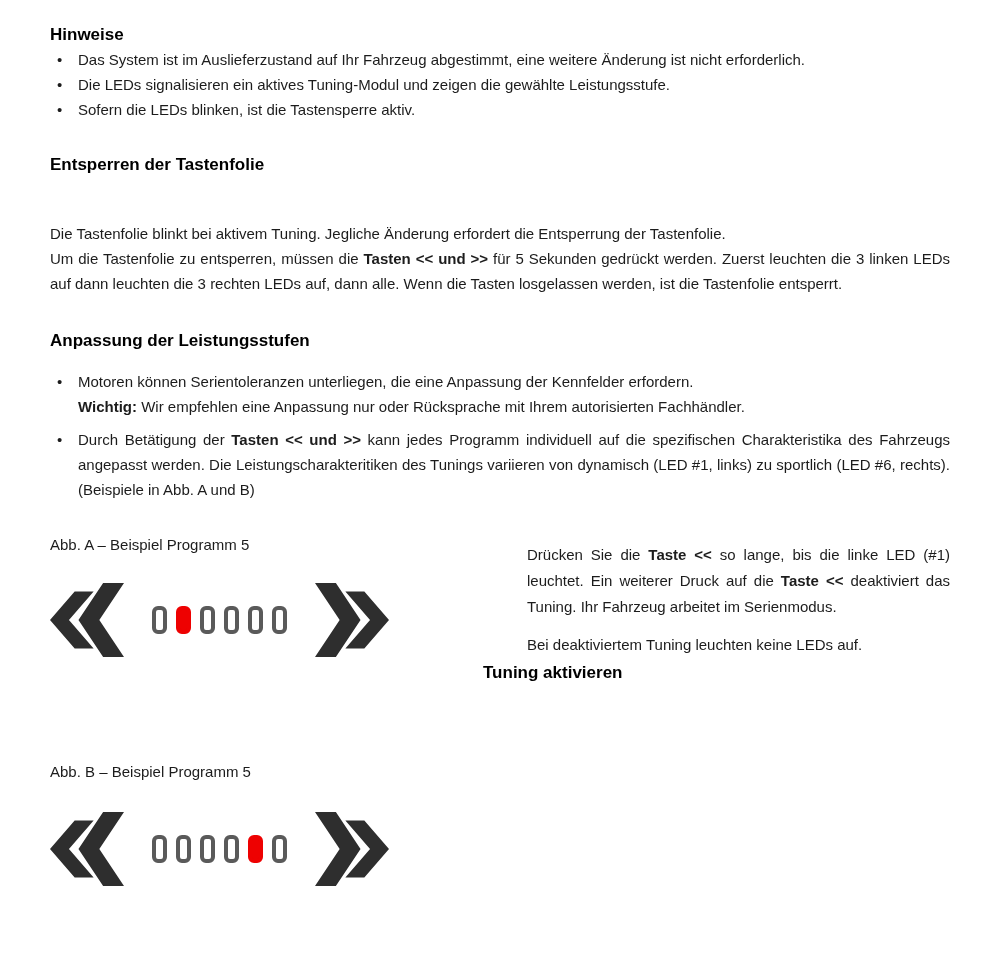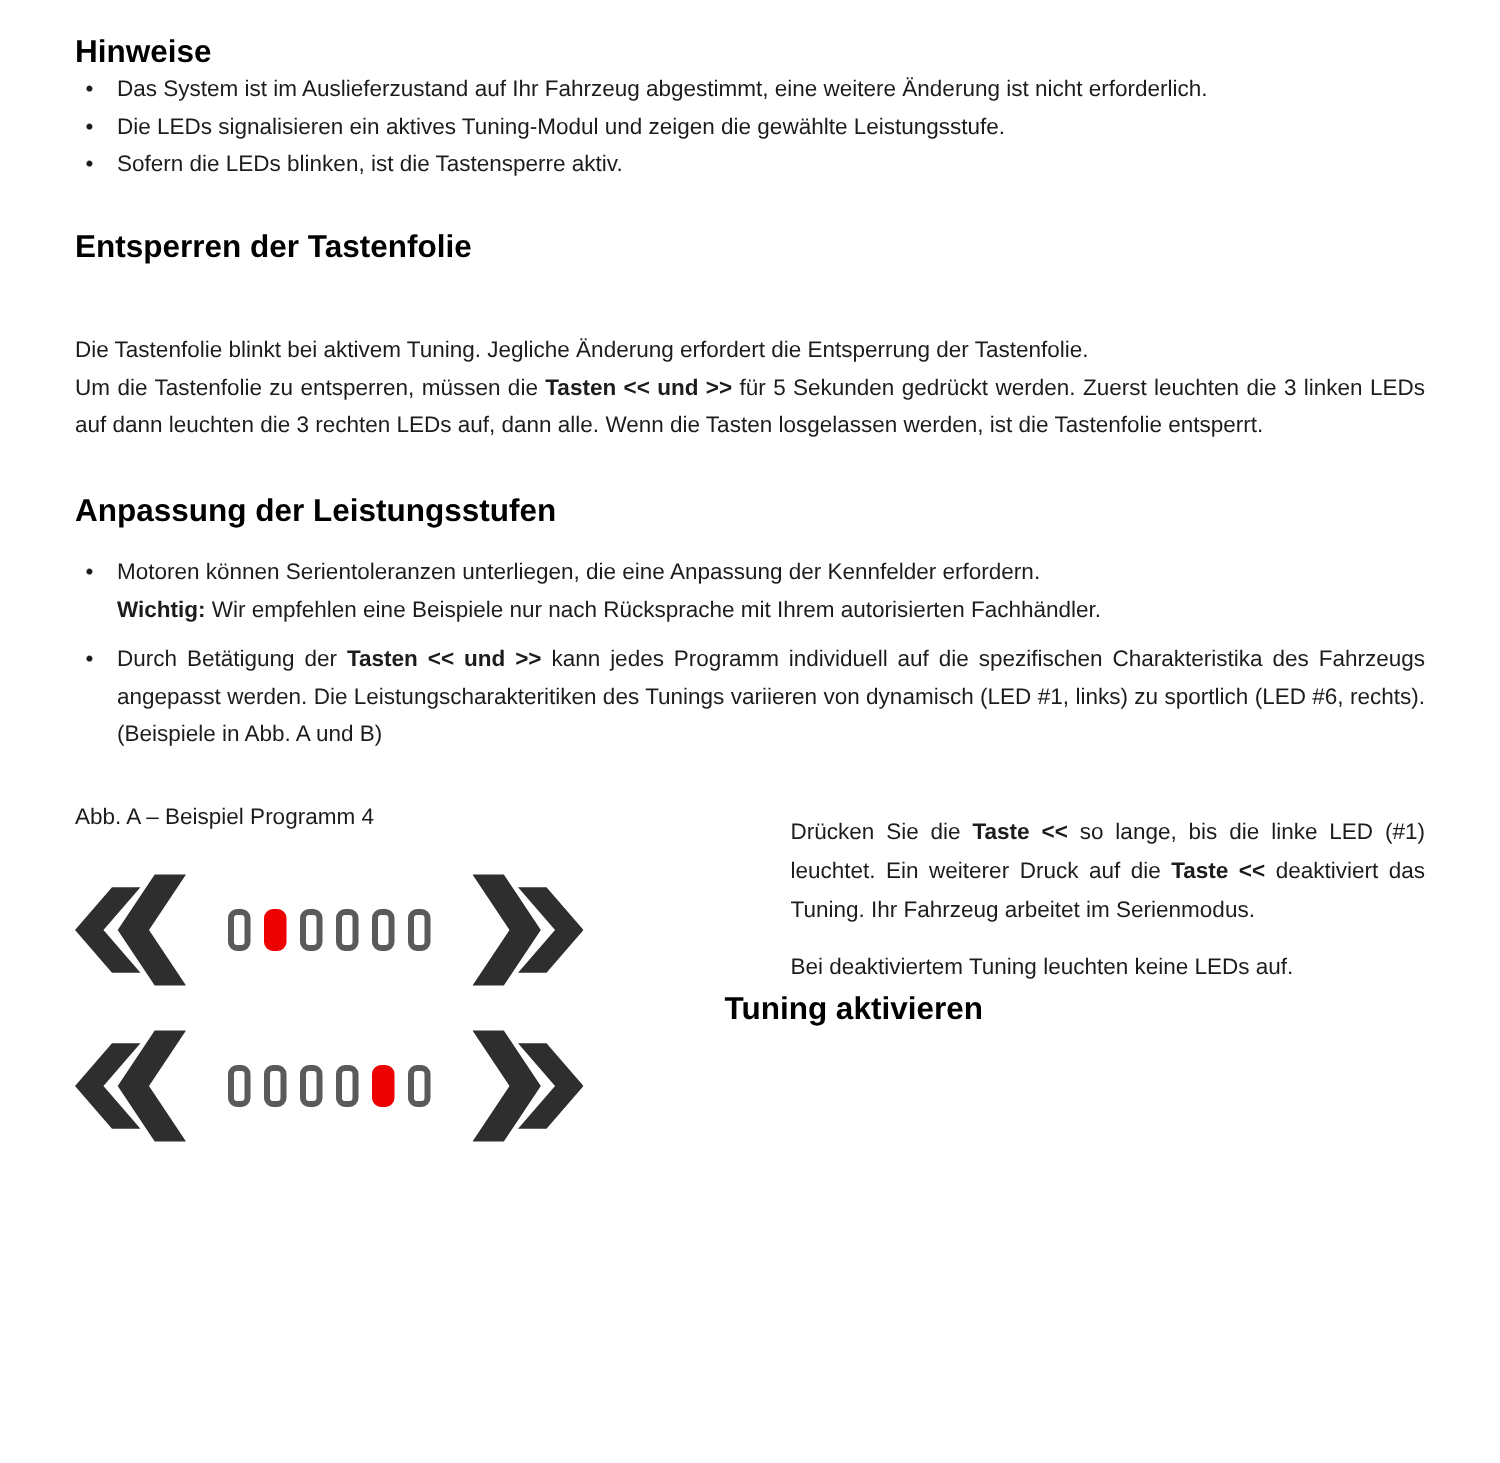--- a/index.html
+++ b/index.html
@@ -5,21 +5,21 @@
   html, body { margin: 0; padding: 0; background: #ffffff; }
   body {
     width: 1000px; height: 975px;
     font-family: "Liberation Sans", sans-serif;
     font-size: 15px; line-height: 25px;
     color: #1c1c1c;
     -webkit-font-smoothing: antialiased;
   }
   .page { padding: 22px 50px 0 50px; width: 900px; }
 
-  .h { font-weight: bold; color: #000; margin: 0; font-size: 21px; line-height: 25px; }
+  .h { font-weight: bold; color: #000; margin: 0; font-size: 17px; line-height: 25px; }
 
   .para { margin: 0; }
   .just { text-align: justify; }
 
   .bullets { margin: 0; }
   .bullet { display: flex; }
   .bullet .marker { flex: 0 0 28px; text-align: left; padding-left: 7px; box-sizing: border-box; }
   .bullet .btext { flex: 1; }
 
   .sec-entsperren { margin-top: 30px; }
@@ -76,33 +76,33 @@
   <section class="sec-entsperren">
     <p class="h">Entsperren der Tastenfolie</p>
     <p class="para just"><span>Die Tastenfolie blinkt bei aktivem Tuning. Jegliche Änderung erfordert die Entsperrung der Tastenfolie.</span><br><span>Um die Tastenfolie zu entsperren, müssen die </span><span style="font-weight: bold;">Tasten &lt;&lt; und &gt;&gt;</span><span> für 5 Sekunden gedrückt werden. Zuerst leuchten die 3 linken LEDs auf dann leuchten die 3 rechten LEDs auf, dann alle. Wenn die Tasten losgelassen werden, ist die Tastenfolie entsperrt.</span></p>
   </section>
 
   <section class="sec-anpassung">
     <p class="h">Anpassung der Leistungsstufen</p>
     <div class="bullets">
       <div class="bullet">
         <span class="marker">•</span>
-        <span class="btext"><span>Motoren können Serientoleranzen unterliegen, die eine Anpassung der Kennfelder erfordern.</span><br><span style="font-weight: bold;">Wichtig:</span><span> Wir empfehlen eine Beispiele nur nach Rücksprache mit Ihrem autorisierten Fachhändler.</span></span>
+        <span class="btext"><span>Motoren können Serientoleranzen unterliegen, die eine Anpassung der Kennfelder erfordern.</span><br><span style="font-weight: bold;">Wichtig:</span><span> Wir empfehlen eine Anpassung nur oder Rücksprache mit Ihrem autorisierten Fachhändler.</span></span>
       </div>
       <div class="bullet">
         <span class="marker">•</span>
         <span class="btext just"><span>Durch Betätigung der </span><span style="font-weight: bold;">Tasten &lt;&lt; und &gt;&gt;</span><span> kann jedes Programm individuell auf die spezifischen Charakteristika des Fahrzeugs angepasst werden. Die Leistungscharakteritiken des Tunings variieren von dynamisch (LED #1, links) zu sportlich (LED #6, rechts).(Beispiele in Abb. A und B)</span></span>
       </div>
     </div>
   </section>
 
   <div class="bottom">
 
     <div>
-      <p class="fig-label">Abb. A – Beispiel Programm 4</p>
+      <p class="fig-label">Abb. A – Beispiel Programm 5</p>
 
       <div class="led-display">
         <svg class="chev" width="74" height="78" viewBox="0 0 78 78">
           <g fill="var(--chevron, #2e2e2e)">
             <polygon points="26,9 0,39 26,69 46,69 20,39 46,9"></polygon>
             <polygon points="56,0 30,39 56,78 78,78 52,39 78,0"></polygon>
           </g>
         </svg>
         <div class="led-strip">
             <div class="led"></div>
@@ -113,20 +113,21 @@
             <div class="led"></div>
           </div>
         <svg class="chev" width="74" height="78" viewBox="0 0 78 78">
           <g fill="var(--chevron, #2e2e2e)" transform="translate(78,0) scale(-1,1)">
             <polygon points="26,9 0,39 26,69 46,69 20,39 46,9"></polygon>
             <polygon points="56,0 30,39 56,78 78,78 52,39 78,0"></polygon>
           </g>
         </svg>
       </div>
 
+      <p class="fig-label b">Abb. B – Beispiel Programm 5</p>
 
       <div class="led-display b">
         <svg class="chev" width="74" height="78" viewBox="0 0 78 78">
           <g fill="var(--chevron, #2e2e2e)">
             <polygon points="26,9 0,39 26,69 46,69 20,39 46,9"></polygon>
             <polygon points="56,0 30,39 56,78 78,78 52,39 78,0"></polygon>
           </g>
         </svg>
         <div class="led-strip">
             <div class="led"></div>

